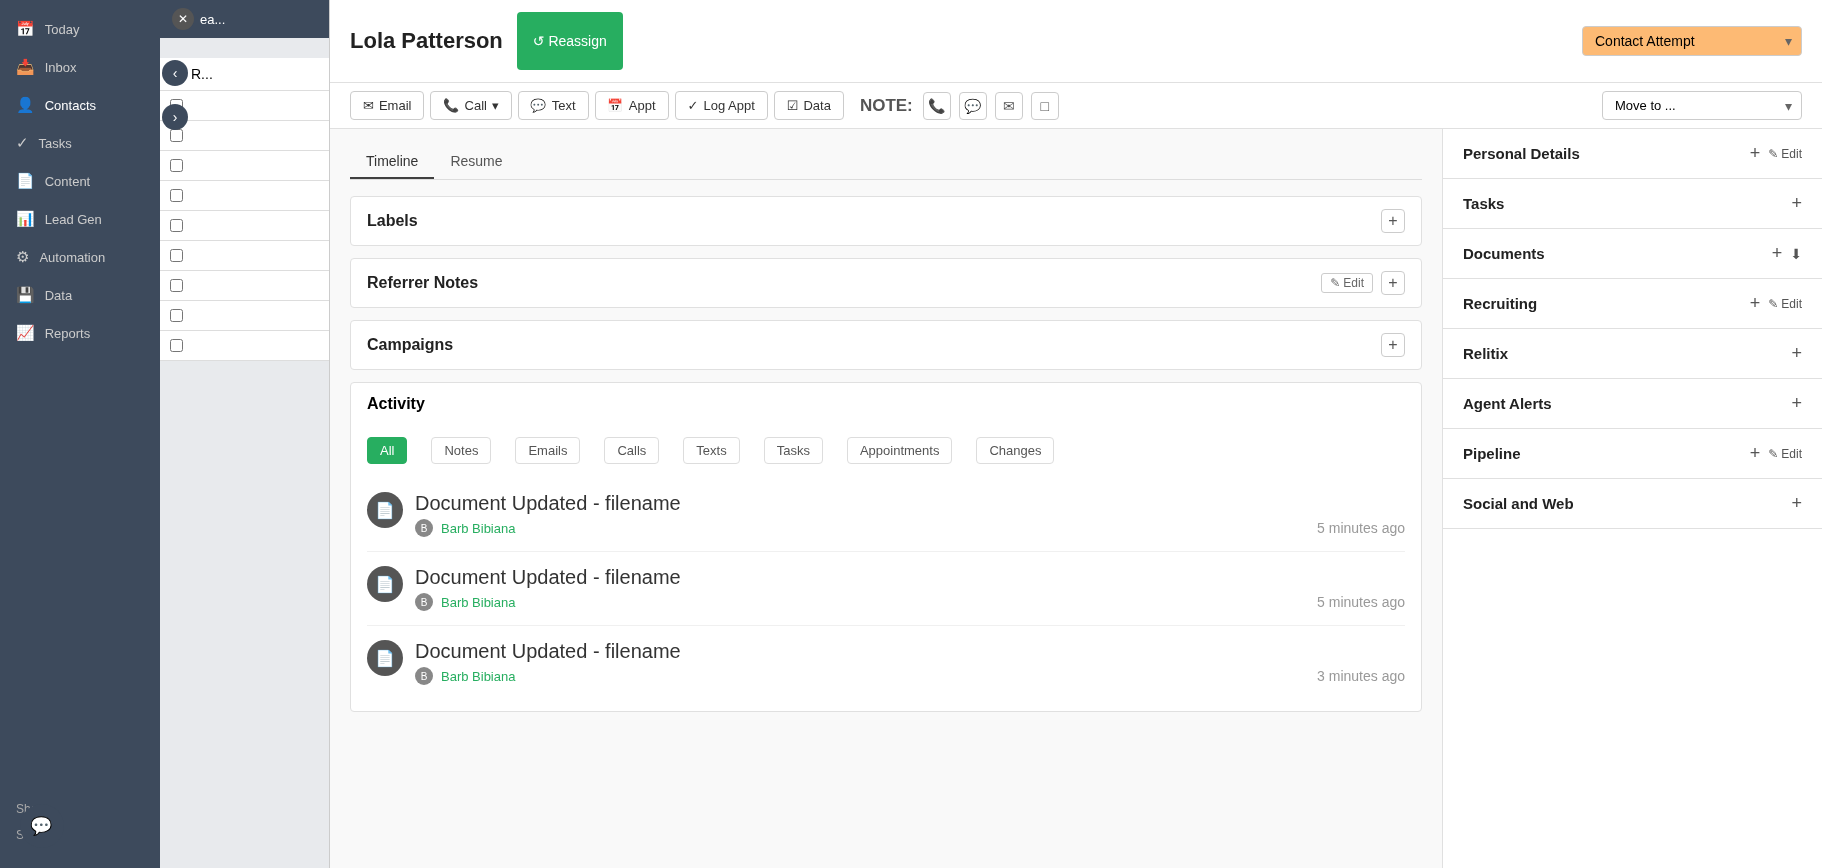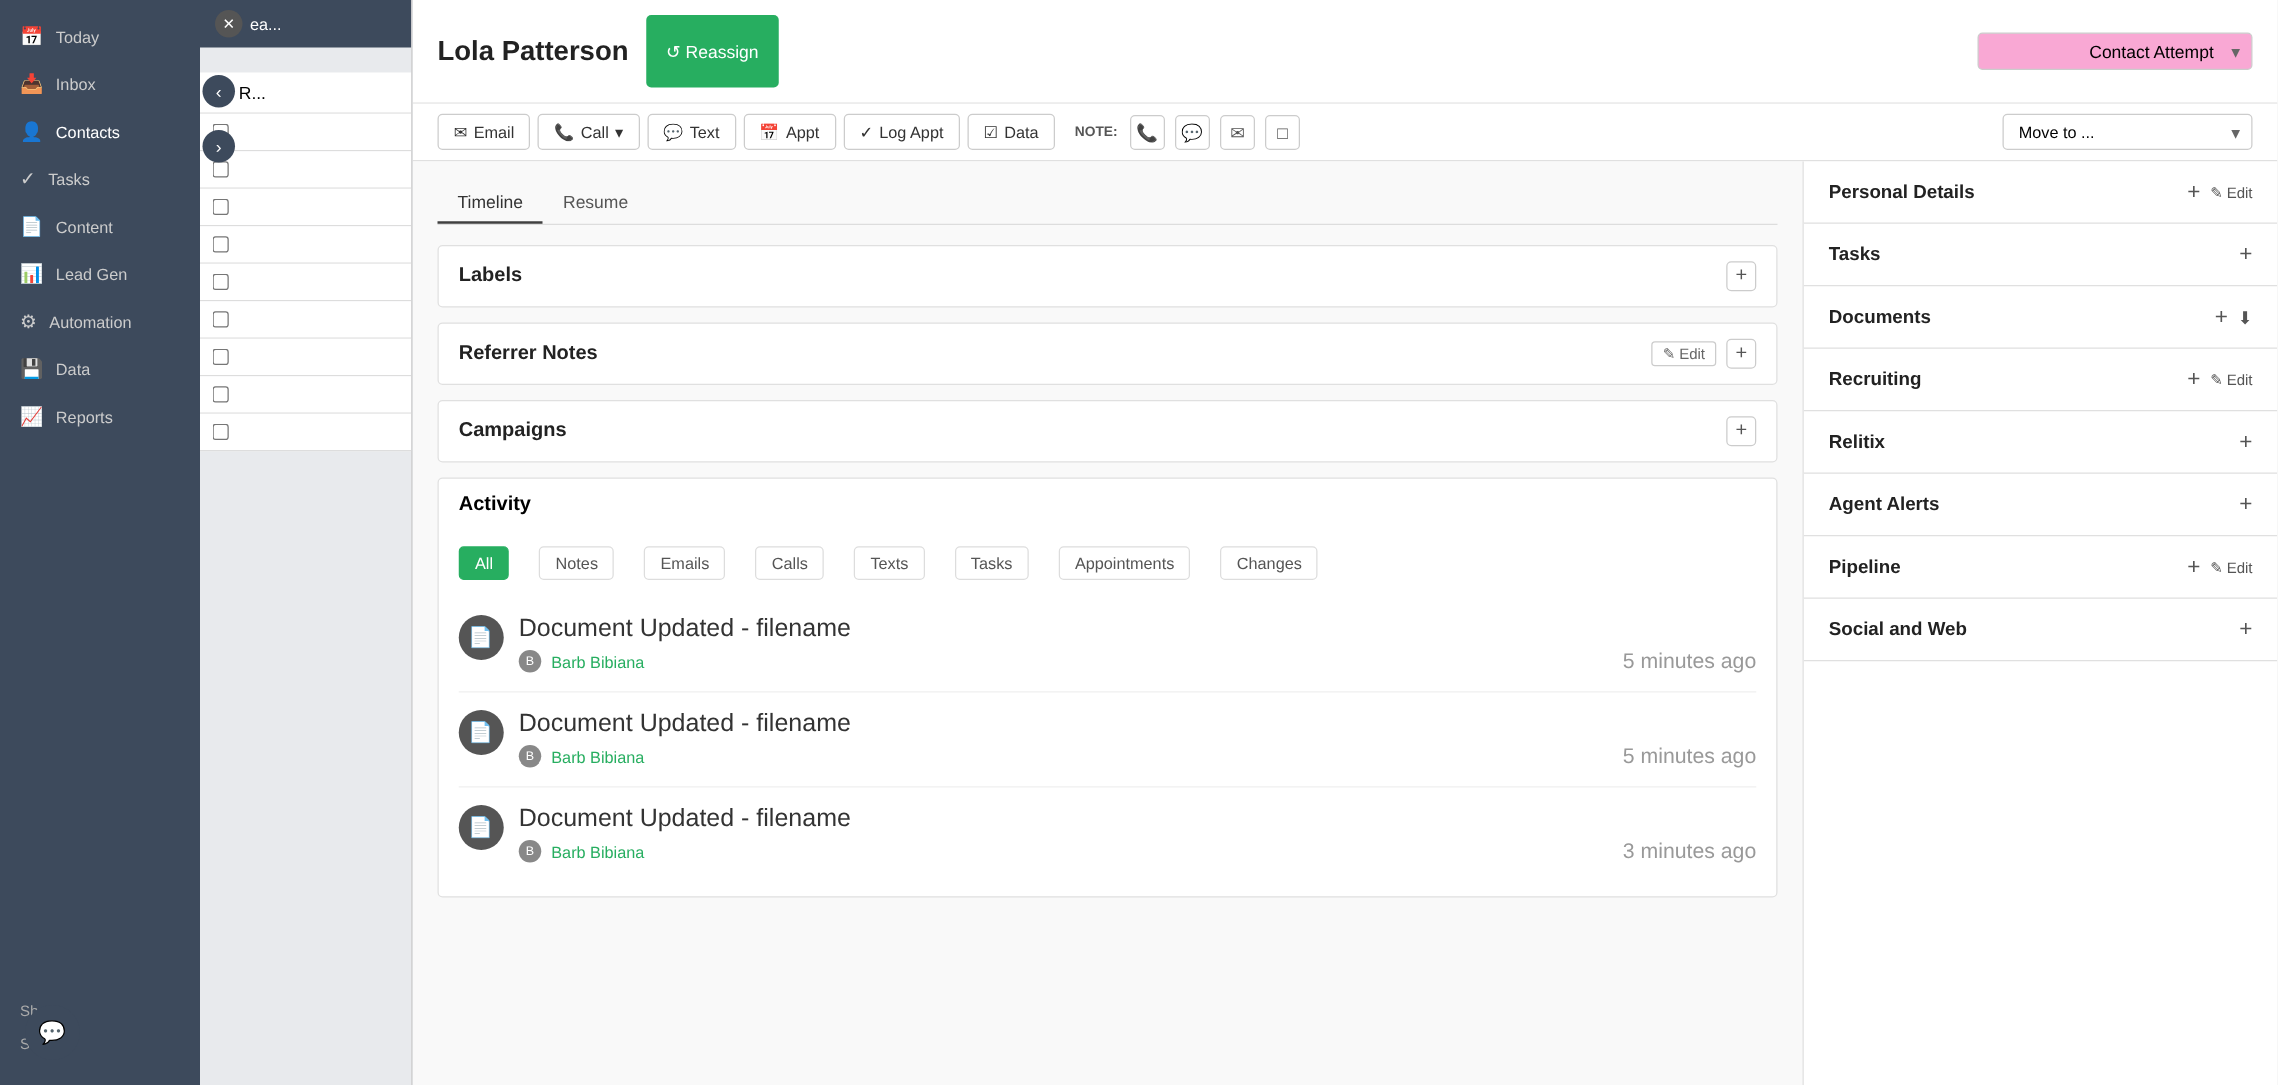--- a/index.html
+++ b/index.html
@@ -124,26 +124,25 @@
       font-size: 14px;
       display: flex;
       align-items: center;
       gap: 5px;
     }
     .status-dropdown {
       margin-left: auto;
       border: 1px solid #ccc;
       border-radius: 4px;
       padding: 6px 30px 6px 12px;
-      background: #f9a8d4;
+      background: #fdba74;
       appearance: none;
       font-size: 14px;
       cursor: pointer;
       min-width: 220px;
-      text-align: right;
     }
     .status-wrapper {
       margin-left: auto;
       position: relative;
     }
     .status-wrapper::after {
       content: '▾';
       position: absolute;
       right: 10px;
       top: 50%;
@@ -169,21 +168,21 @@
       gap: 5px;
       padding: 6px 12px;
       border: 1px solid #ccc;
       border-radius: 4px;
       background: #fff;
       cursor: pointer;
       font-size: 13px;
       color: #333;
     }
     .note-label {
-      font-size: 11px;
+      font-size: 17px;
       font-weight: 600;
       color: #555;
       margin-left: 10px;
     }
     .note-icons {
       display: flex;
       align-items: center;
       gap: 8px;
       margin-left: 4px;
     }
@@ -364,21 +363,21 @@
       align-items: center;
       justify-content: center;
       font-size: 10px;
       color: #fff;
     }
     .activity-user {
       font-size: 13px;
       color: #27ae60;
     }
     .activity-time {
-      font-size: 17px;
+      font-size: 14px;
       color: #999;
       margin-left: auto;
     }
 
     
     .right-panel {
       width: 380px;
       background: #fff;
       border-left: 1px solid #e0e0e0;
       overflow-y: auto;

